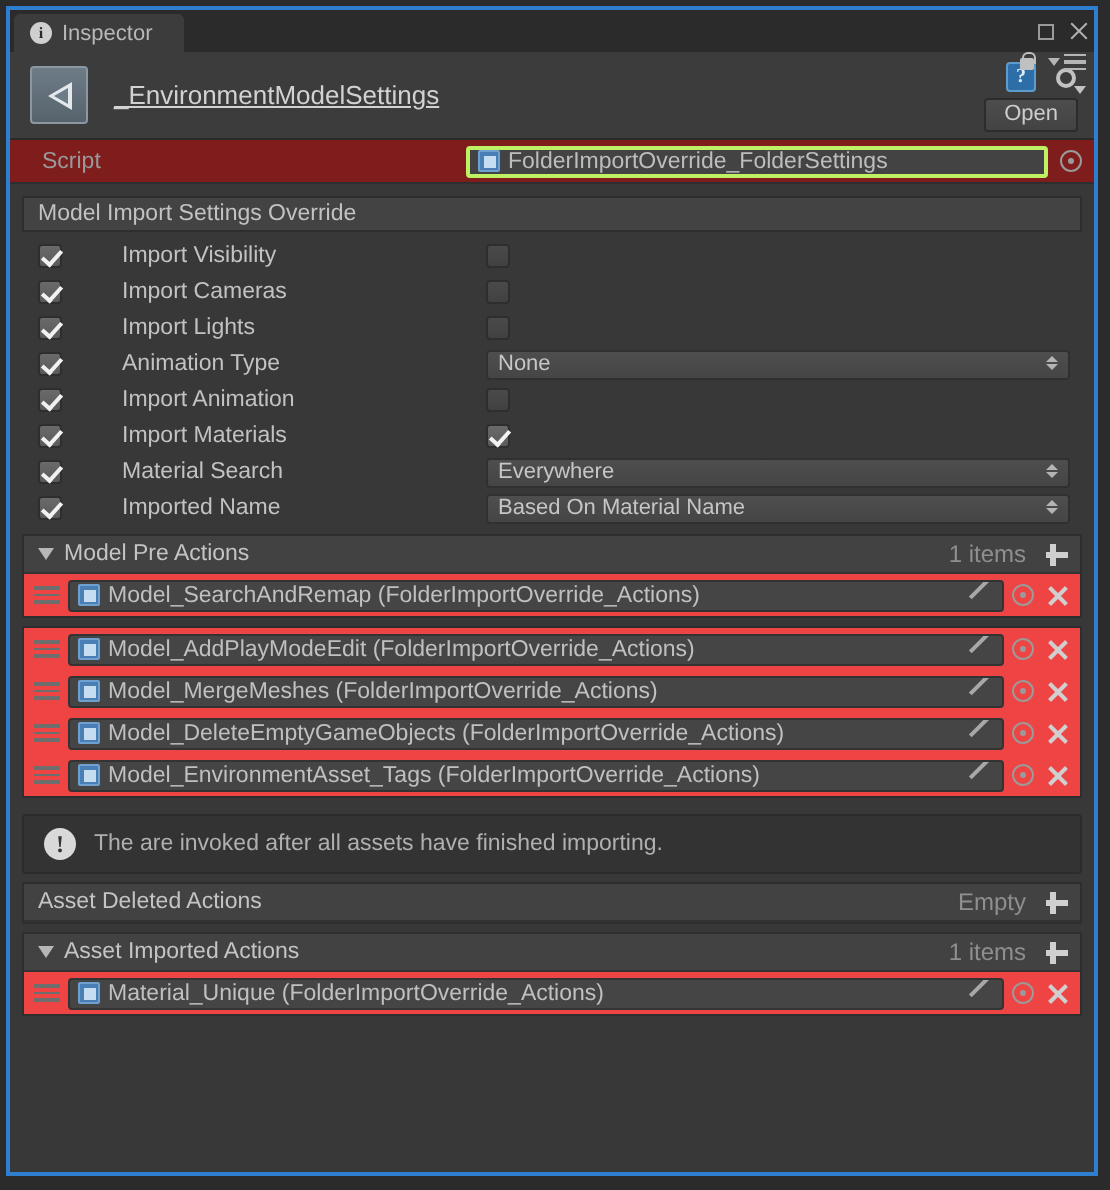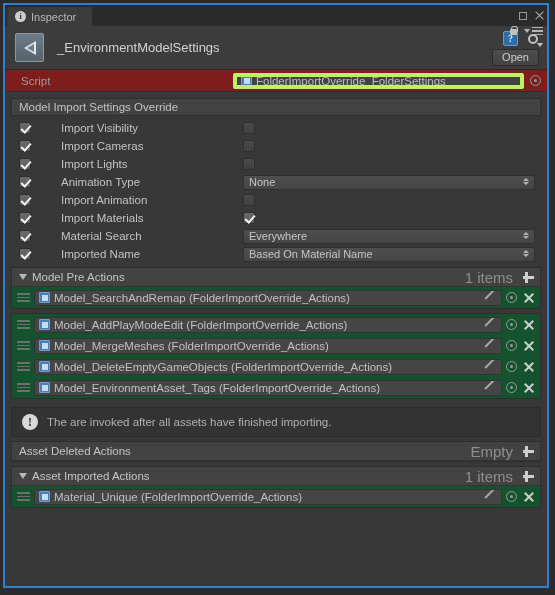--- a/index.html
+++ b/index.html
@@ -137,20 +137,21 @@
     content:""; position:absolute;
     left:3px; top:-4px;
     border-top: 4px solid transparent;
     border-bottom: 4px solid transparent;
     border-right: 7px solid #6e7c87;
   }
   .obj-title {
     margin-left: 13px;
     color: #d2d2d2;
     font-size: 13px;
+    text-decoration: underline;
   }
   .header-icons {
     position:absolute; right: 7px; top: 5px;
     display:flex; align-items:center; gap: 8px;
   }
   .help-icon {
     width: 15px; height: 15px;
     background: #2e6ea8;
     border: 1px solid #5e9ccd;
     border-radius: 2px;
@@ -184,21 +185,21 @@
     display: flex;
     align-items: center;
     padding: 0 6px 0 16px;
     border-bottom: 1px solid #2e2e2e;
   }
   .script-label { color: #9a9a9a; font-size: 11.5px; width: 212px; }
   .objfield {
     flex: 1;
     height: 16px;
     background: #434343;
-    border: 4px solid #bef264;
+    border: 2px solid #bef264;
     border-radius: 2px;
     display: flex;
     align-items: center;
     padding: 0 4px;
     gap: 4px;
     overflow: hidden;
     text-align: center;
   }
   .script-mini-icon {
     width: 11px; height: 11px;
@@ -312,36 +313,36 @@
     border-bottom: 1px solid #333;
   }
   .foldout {
     width:0;height:0;
     border-left:4.5px solid transparent;border-right:4.5px solid transparent;
     border-top:6px solid #b7b7b7;
     margin-right: 5px;
     flex: 0 0 auto;
   }
   .list-header-title { flex: 1; }
-  .items-count { color: #8f8f8f; font-size: 15px; margin-right: 8px; }
+  .items-count { color: #8f8f8f; font-size: 12px; margin-right: 8px; }
   .plus-btn {
     width: 15px; height: 15px;
     position: relative; flex: 0 0 15px;
   }
   .plus-btn::before, .plus-btn::after {
     content:""; position:absolute; background:#cfcfcf;
   }
   .plus-btn::before { left:2px; top:6px; width:11px; height:3px; }
   .plus-btn::after { left:4px; top:2px; width:3px; height:11px; }
 
   .list-row {
     height: 21px;
     display:flex; align-items:center;
     padding: 0 4px 0 5px;
-    background: #14532d;
+    background: #ef4444;
     gap: 4px;
   }
   .drag-handle { display:flex; flex-direction:column; gap:2px; flex:0 0 13px; }
   .drag-handle i { display:block; width:13px; height:1.5px; background:#6e6e6e; }
   .row-field {
     flex: 1;
     height: 16px;
     background: #454545;
     border: 1px solid #333;
     border-radius: 2px;

